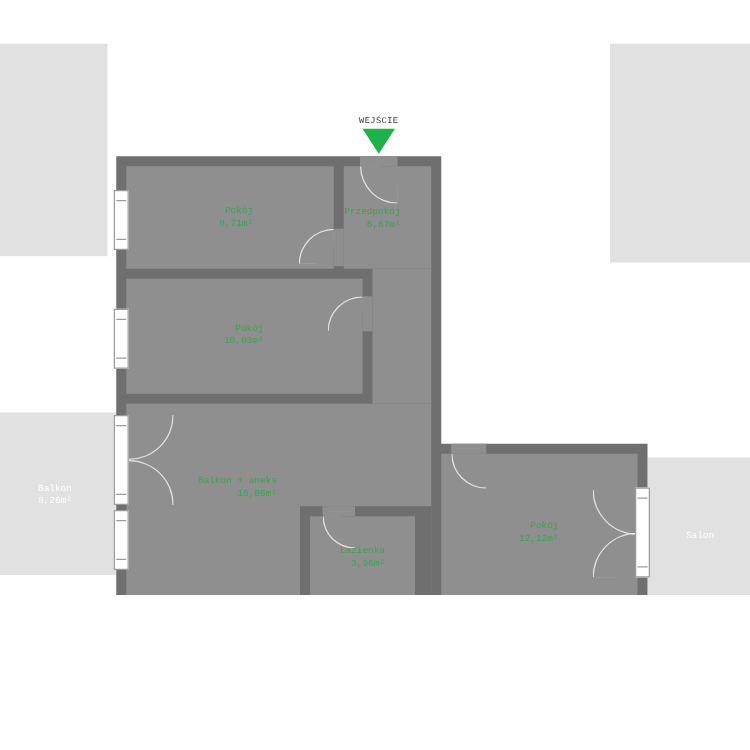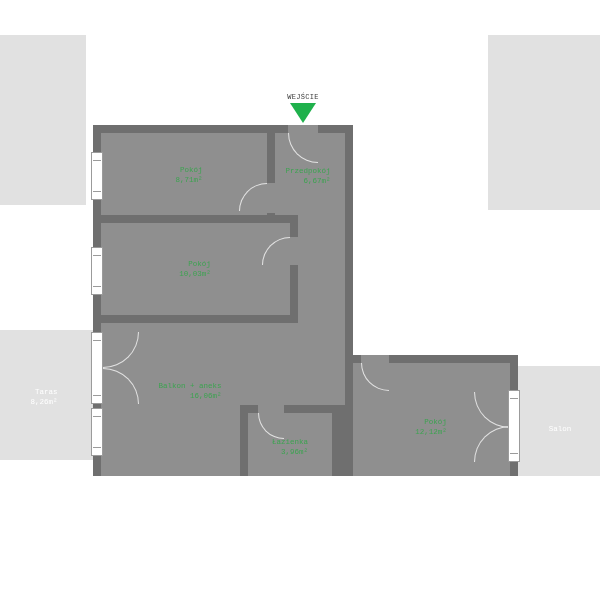--- a/index.html
+++ b/index.html
@@ -67,21 +67,21 @@
   <div class="abs window" style="left:91px;top:408px;width:12px;height:48px;"></div>
   <div class="abs window" style="left:508px;top:390px;width:12px;height:72px;"></div>
 
   <div class="entrance-text" style="left:303px;top:97px;">WEJŚCIE</div>
   <div class="abs tri-down" style="left:290px;top:103px;"></div>
 
   <div class="room-label" style="left:189px;top:175px;">
     <div>Pokój</div>
     <div>8,71m²</div>
   </div>
-  <div class="room-label" style="left:308px;top:176px;">
+  <div class="room-label" style="left:298px;top:176px;">
     <div>Przedpokój</div>
     <div>6,67m²</div>
   </div>
   <div class="room-label" style="left:195px;top:269px;">
     <div>Pokój</div>
     <div>10,03m²</div>
   </div>
   <div class="room-label" style="left:190px;top:391px;">
     <div>Balkon + aneks</div>
     <div>16,06m²</div>
@@ -89,20 +89,20 @@
   <div class="room-label" style="left:290px;top:447px;">
     <div>Łazienka</div>
     <div>3,96m²</div>
   </div>
   <div class="room-label" style="left:431px;top:427px;">
     <div>Pokój</div>
     <div>12,12m²</div>
   </div>
 
   <div class="room-label outdoor-label" style="left:44px;top:397px;">
-    <div>Taras</div>
+    <div>Balkon</div>
     <div>8,26m²</div>
   </div>
   <div class="room-label outdoor-label" style="left:560px;top:430px;">
     <div>Salon</div>
   </div>
 
 </div>
 
 </body></html>

